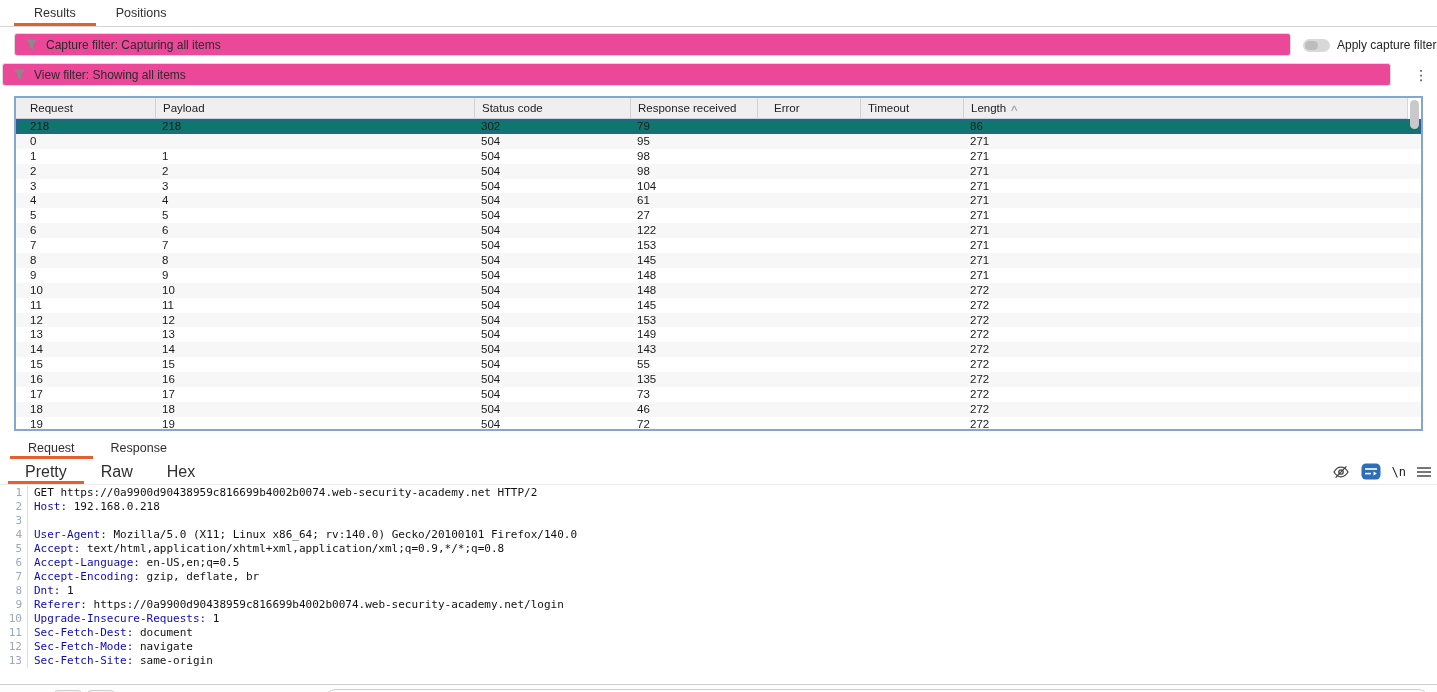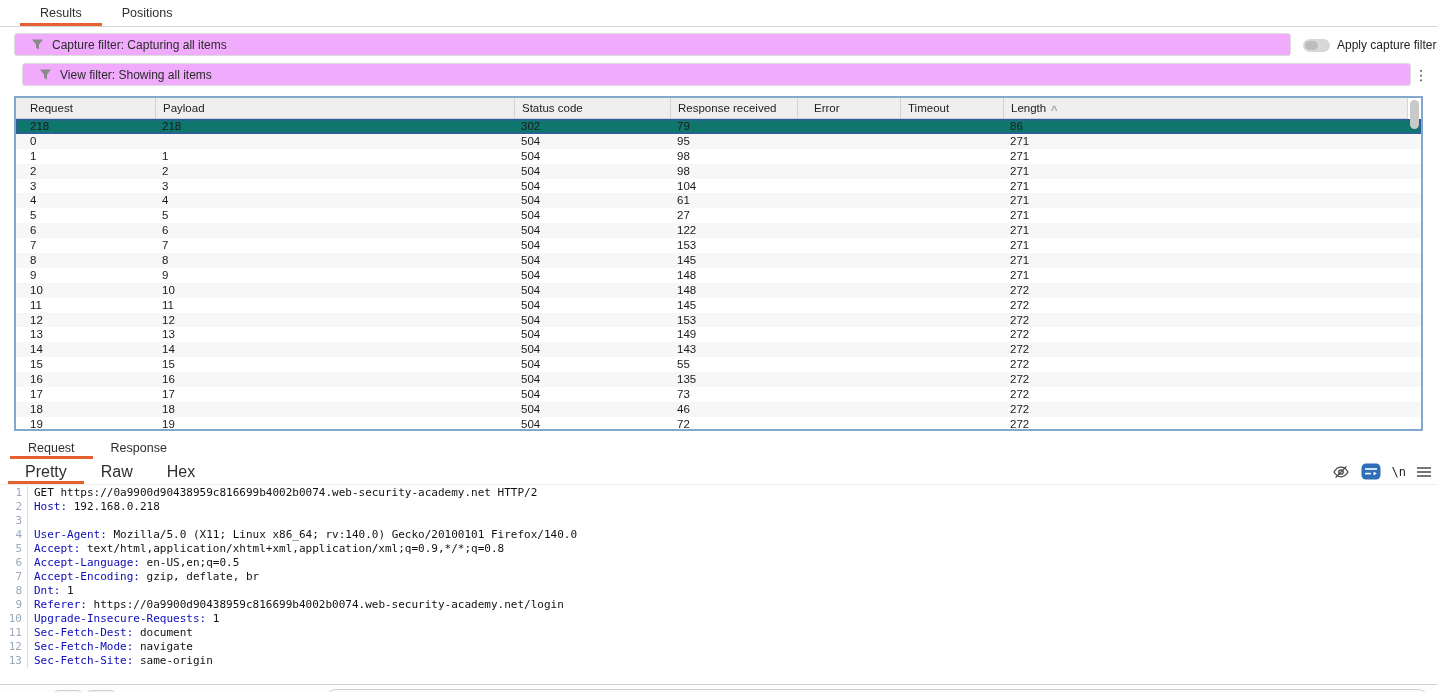--- a/index.html
+++ b/index.html
@@ -3,48 +3,48 @@
 <meta charset="utf-8">
 <style>
   html,body{width:1437px;height:692px;margin:0;overflow:hidden;background:#fff;
     font-family:"Liberation Sans",sans-serif;-webkit-font-smoothing:antialiased;}
   :root{--accent:#e65f2e;--hdr-blue:#0b0bba;--val-red:#a22b24;}
 
   
   .tabbar{position:absolute;left:0;right:0;display:flex;align-items:stretch;background:#fff;}
   .tab{display:flex;align-items:center;padding:0 20px;font-size:12.5px;color:#2f2f2f;position:relative;}
   .tab.active::after{content:"";position:absolute;left:0;right:0;bottom:0;height:3px;background:var(--accent);}
-  #top-tabs{top:0;height:26px;border-bottom:1px solid #d4d4d4;padding-left:20px;}
+  #top-tabs{top:0;height:26px;border-bottom:1px solid #d4d4d4;padding-left:14px;}
   #msg-tabs{top:436px;height:23px;border-bottom:1px solid #d6d6d6;padding-left:10px;}
   #msg-tabs .tab{padding:0 18px;}
   #editor-tabs{top:459px;height:25px;border-bottom:1px solid #ececec;padding-left:8px;}
   #editor-tabs .tab{padding:0 17px;font-size:16px;}
 
   
-  .fbar{position:absolute;height:23px;background:#f0abfc;border:1px solid #dcdcdc;border-radius:3px;
-    display:flex;align-items:center;padding-left:16px;gap:8px;font-size:12px;color:#2b2b2b;box-sizing:border-box;}
+  .fbar{position:absolute;height:23px;background:#ec4899;border:1px solid #dcdcdc;border-radius:3px;
+    display:flex;align-items:center;padding-left:10px;gap:8px;font-size:12px;color:#2b2b2b;box-sizing:border-box;}
   #capture-bar{left:14px;top:33px;width:1277px;}
-  #view-bar{left:22px;top:63px;width:1389px;}
+  #view-bar{left:2px;top:63px;width:1389px;}
   .funnel{flex:0 0 auto;display:flex;}
 
   #capture-toggle{position:absolute;left:1303px;top:39px;width:27px;height:13px;border-radius:7px;background:#d8d8d8;}
   #capture-toggle .knob{position:absolute;left:2px;top:2px;width:13px;height:9px;border-radius:5px;background:#bdbdbd;}
   #apply-label{position:absolute;left:1337px;top:38px;font-size:12px;color:#1f1f1f;text-align:center;}
   #view-kebab{position:absolute;left:1412px;top:64px;width:18px;height:21px;display:flex;align-items:center;
     justify-content:center;font-size:14px;color:#3c3c3c;}
 
   
   #results-table{position:absolute;left:14px;top:96px;width:1409px;height:335px;box-sizing:border-box;
     border:2px solid #84a7cc;background:#fff;overflow:hidden;}
   .hrow{display:flex;height:21px;line-height:21px;background:#efefef;border-bottom:1px solid #cfcfcf;
     width:calc(100% - 13px);box-sizing:border-box;border-right:1px solid #d6d6d6;}
   .hcell{font-size:11.5px;color:#222;padding-left:7px;white-space:nowrap;overflow:hidden;box-sizing:border-box;display:flex;align-items:center;gap:5px;}
   .hcell + .hcell{border-left:1px solid #d2d2d2;}
   .caret{color:#a9a9a9;font-size:9px;transform:scaleX(1.5);}
-  .c0{width:139px;flex:0 0 auto;}.c1{width:319px;flex:0 0 auto;}.c2{width:156px;flex:0 0 auto;margin-left:40px;}
+  .c0{width:139px;flex:0 0 auto;}.c1{width:319px;flex:0 0 auto;}.c2{width:156px;flex:0 0 auto;}
   .c3{width:127px;flex:0 0 auto;}.c4{width:103px;flex:0 0 auto;padding-left:16px;}.c5{width:103px;flex:0 0 auto;}
   .c6{width:129px;flex:0 0 auto;}.c7{flex:1 1 auto;margin-top:24px;}
   .hcell.c0,.tcell.c0{padding-left:14px;}
   .trow{display:flex;height:14.9px;line-height:14.9px;background:#fff;}
   .trow.alt{background:#f7f7f7;}
   .trow.sel{background:#0f766e;box-shadow:inset 0 0 0 1.5px #2e5c9c;}
   .tcell{font-size:11.5px;color:#1a1a1a;padding-left:7px;white-space:nowrap;overflow:hidden;box-sizing:border-box;}
   #table-scroll-thumb{position:absolute;top:2px;right:2px;width:9px;height:29px;border-radius:4.5px;background:#c9c9c9;}
 
   

